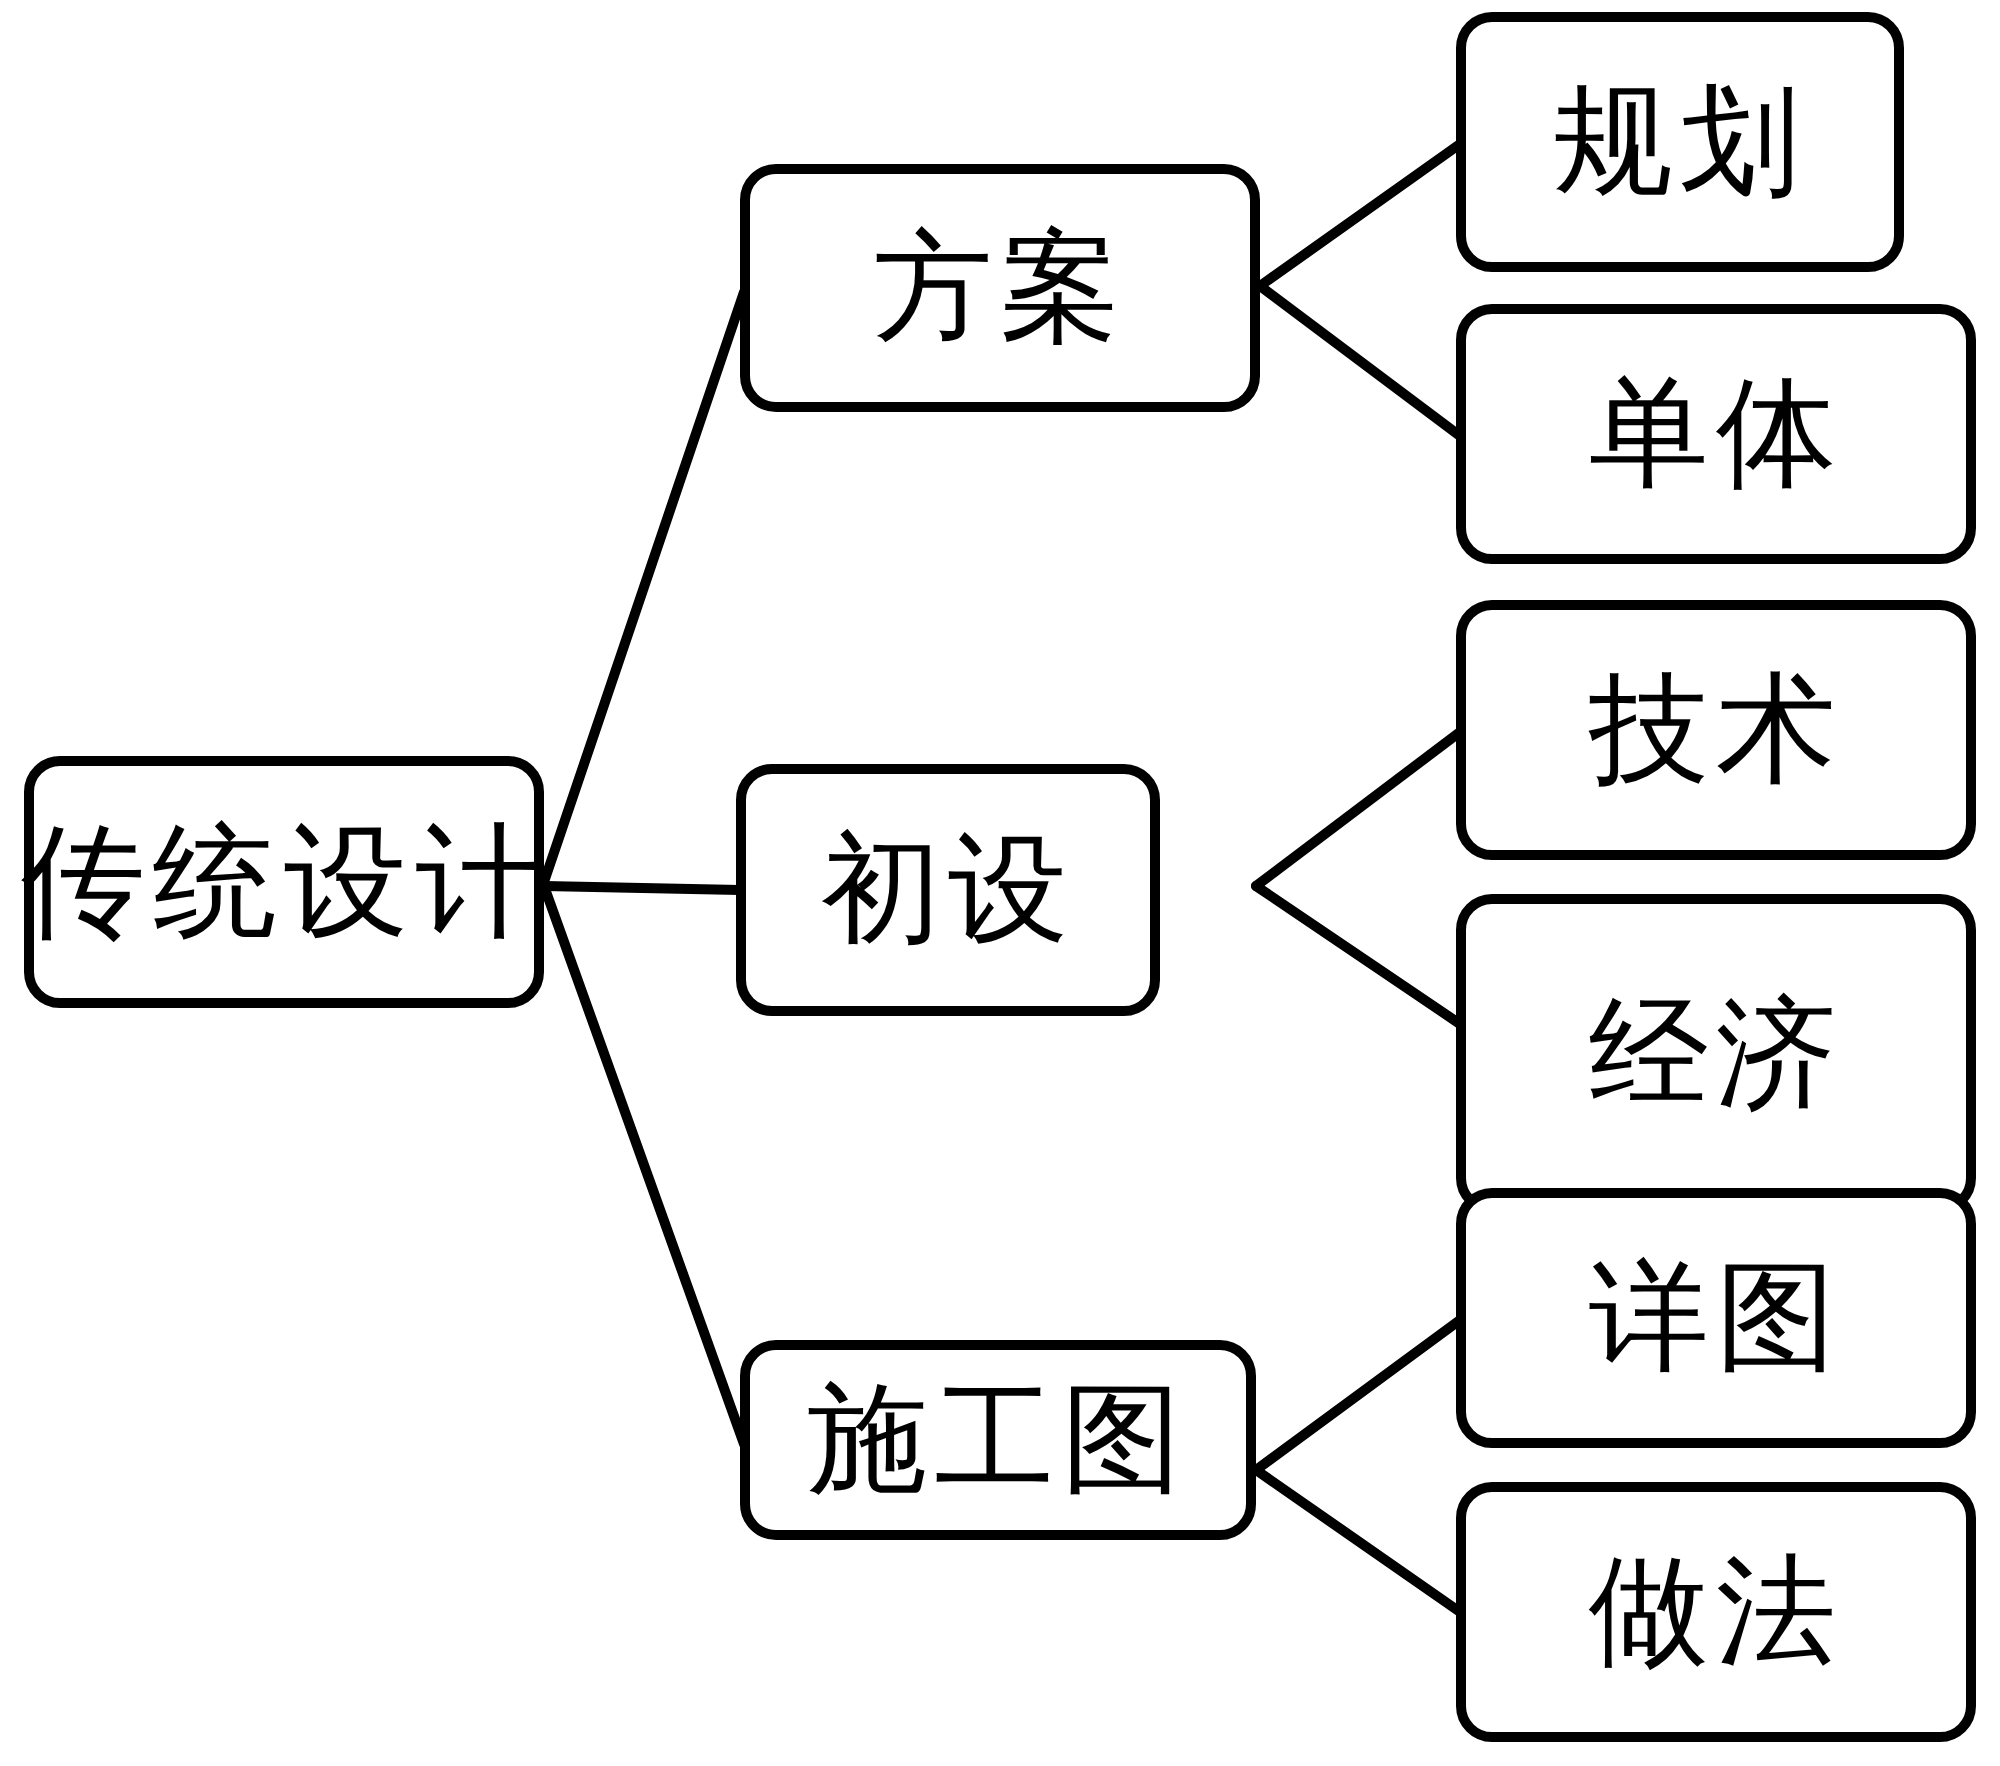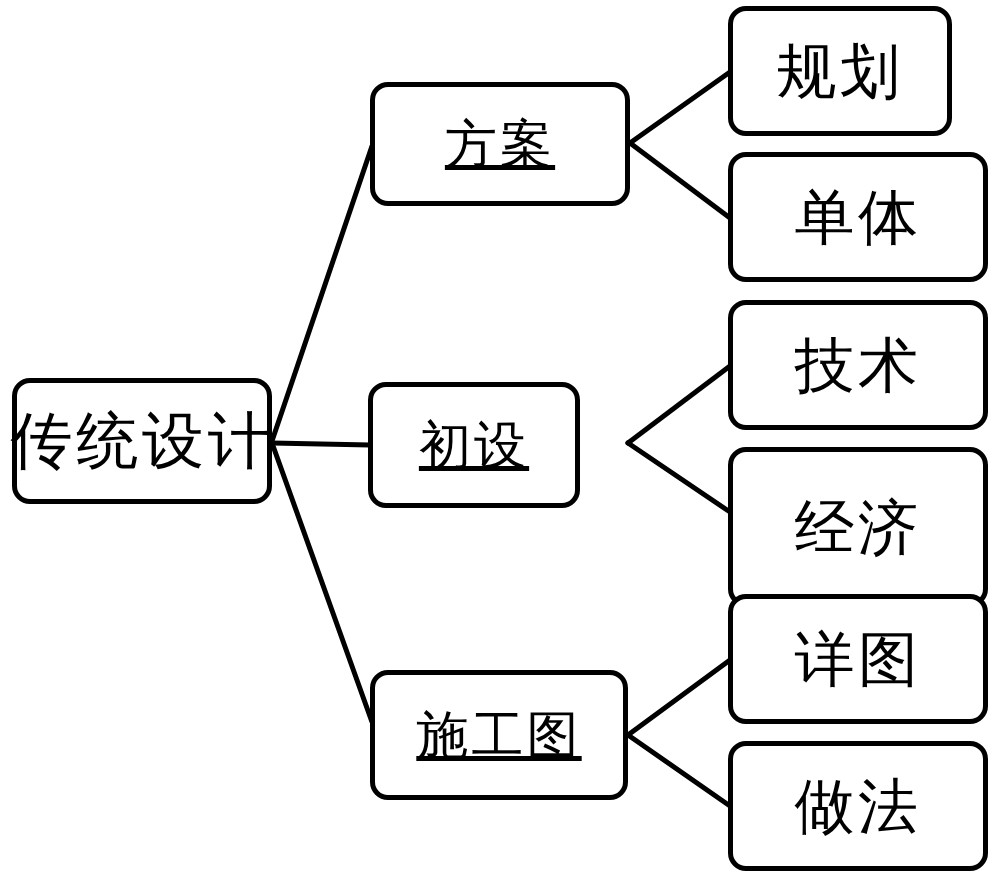--- a/index.html
+++ b/index.html
@@ -39,21 +39,21 @@
   }
   .node-label {
     font-family: "DejaVu Sans", "Liberation Sans", sans-serif;
     color: #000000;
     font-weight: 400;
     line-height: 1;
     white-space: nowrap;
     letter-spacing: 0.06em;
   }
   .lvl-root .node-label { font-size: 62px; }
-  .lvl-phase .node-label { font-size: 52px; text-decoration: underline; }
+  .lvl-phase .node-label { font-size: 60px; }
   .lvl-leaf  .node-label { font-size: 60px; }
 </style>
 </head>
 <body>
 
 <div id="canvas">
 
   <svg id="edge-layer" viewBox="0 0 1000 883" xmlns="http://www.w3.org/2000/svg">
       <line x1="272" y1="441" x2="372" y2="146" stroke="#000000" stroke-width="5" stroke-linecap="round"></line>
       <line x1="272" y1="443" x2="370" y2="445" stroke="#000000" stroke-width="5" stroke-linecap="round"></line>
@@ -81,21 +81,21 @@
       </div>
       <div class="node lvl-phase" style="left: 368px; top: 382px; width: 212px; height: 126px; border-color: rgb(0, 0, 0); background: rgb(255, 255, 255); border-width: 5px; border-radius: 18px;">
         <span class="node-label">初设</span>
       </div>
       <div class="node lvl-leaf" style="left: 728px; top: 300px; width: 260px; height: 130px; border-color: rgb(0, 0, 0); background: rgb(255, 255, 255); border-width: 5px; border-radius: 18px;">
         <span class="node-label">技术</span>
       </div>
       <div class="node lvl-leaf" style="left: 728px; top: 447px; width: 260px; height: 160px; border-color: rgb(0, 0, 0); background: rgb(255, 255, 255); border-width: 5px; border-radius: 18px;">
         <span class="node-label">经济</span>
       </div>
-      <div class="node lvl-phase" style="left: 370px; top: 670px; width: 258px; height: 130px; border-color: rgb(0, 0, 0); background: rgb(255, 255, 255); border-width: 5px; border-radius: 18px;">
+      <div class="node lvl-phase" style="left: 370px; top: 670px; width: 258px; height: 100px; border-color: rgb(0, 0, 0); background: rgb(255, 255, 255); border-width: 5px; border-radius: 18px;">
         <span class="node-label">施工图</span>
       </div>
       <div class="node lvl-leaf" style="left: 728px; top: 594px; width: 260px; height: 130px; border-color: rgb(0, 0, 0); background: rgb(255, 255, 255); border-width: 5px; border-radius: 18px;">
         <span class="node-label">详图</span>
       </div>
       <div class="node lvl-leaf" style="left: 728px; top: 741px; width: 260px; height: 130px; border-color: rgb(0, 0, 0); background: rgb(255, 255, 255); border-width: 5px; border-radius: 18px;">
         <span class="node-label">做法</span>
       </div>
     </div>
 

